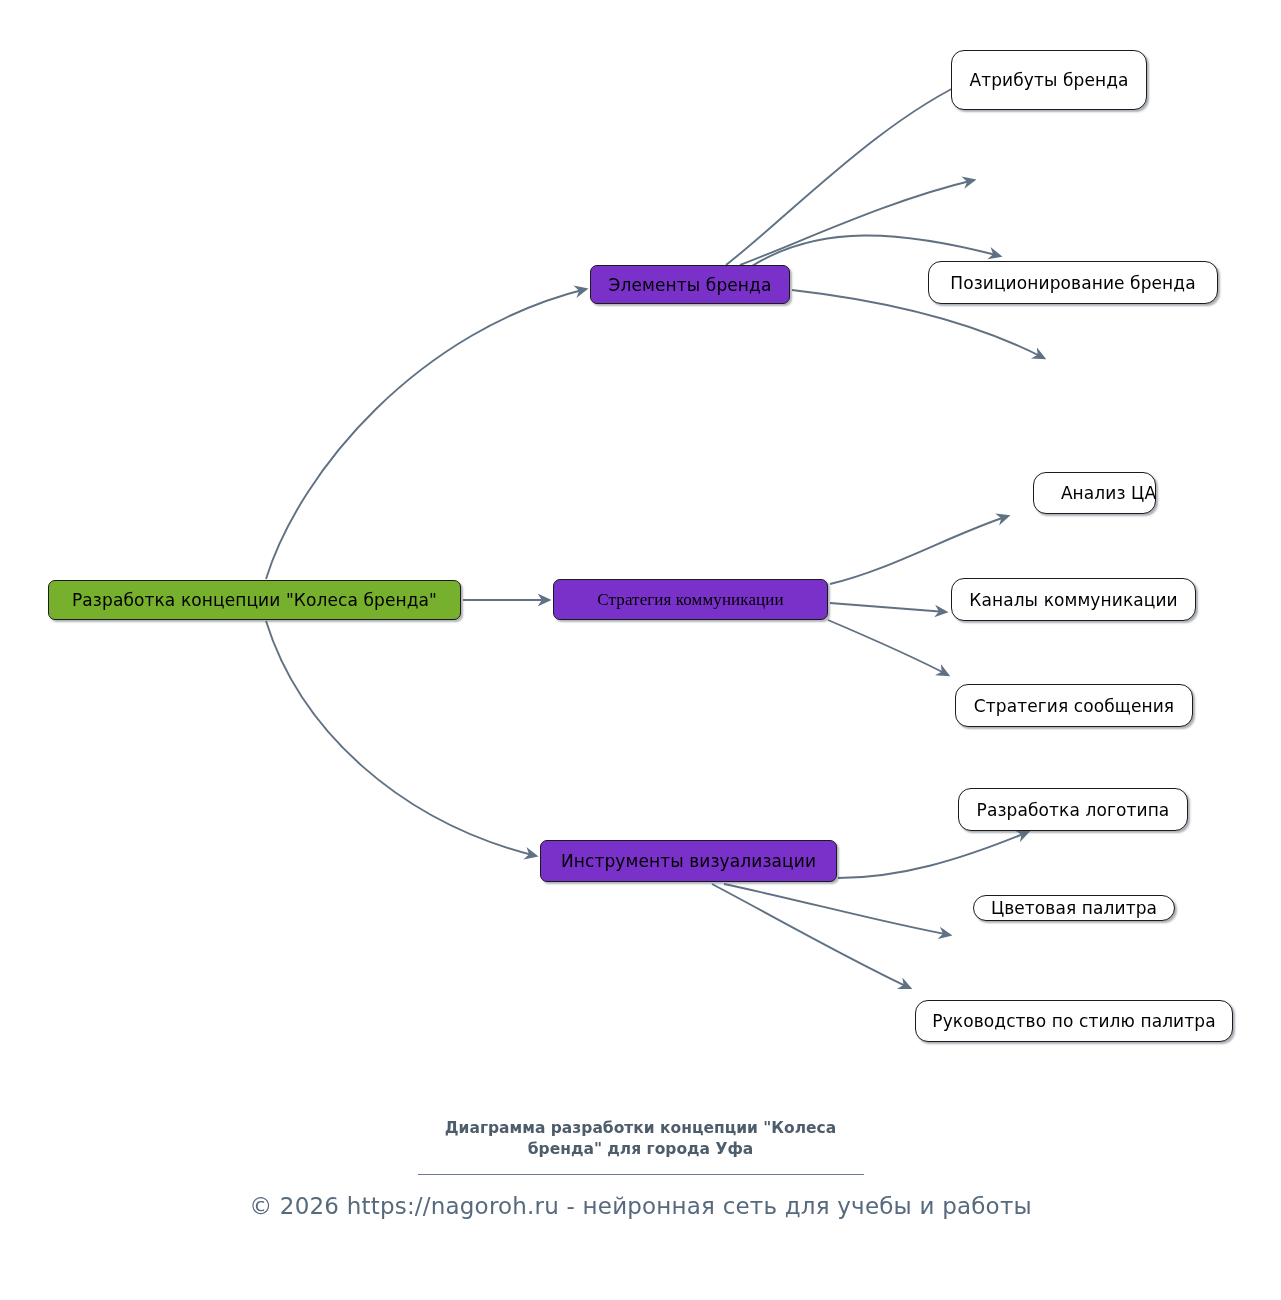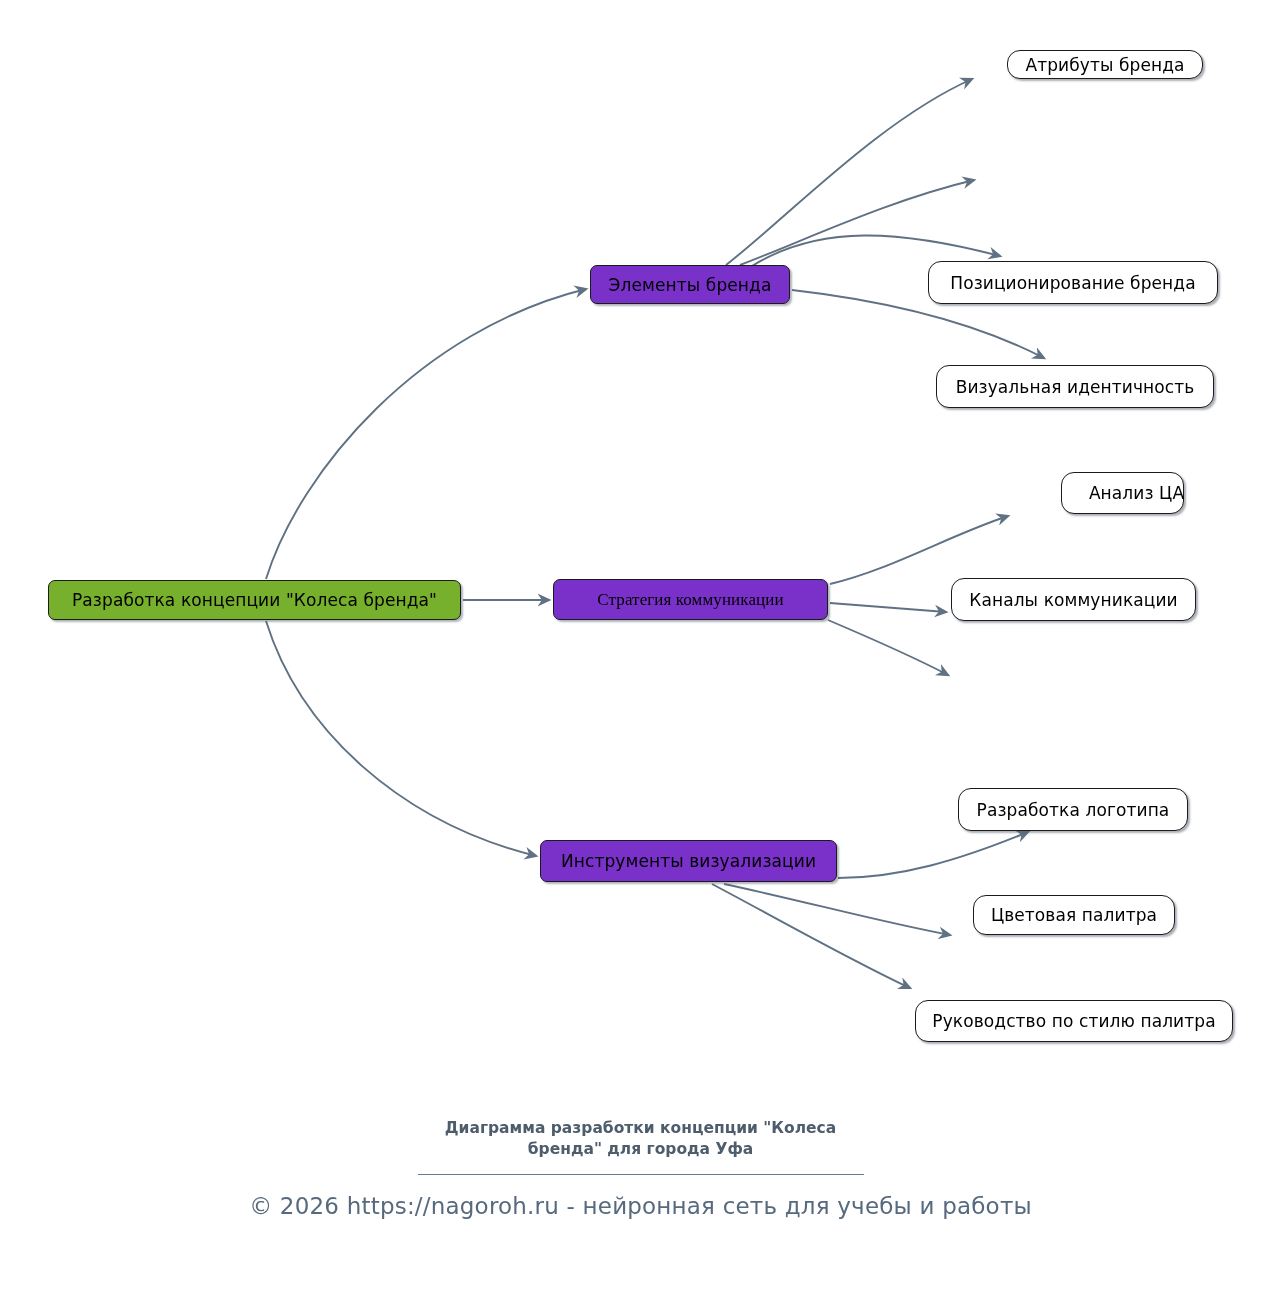--- a/index.html
+++ b/index.html
@@ -116,47 +116,47 @@
     </g>
   </svg>
 
   <div class="node node-root" style="left:48px; top:580px; width:413px; height:40px;">
     <span>Разработка концепции "Колеса бренда"</span>
   </div>
 
   <div class="node node-branch" style="left:590px; top:265px; width:200px; height:39px;">
     <span>Элементы бренда</span>
   </div>
-  <div class="node node-leaf" style="left:1007px; top:50px; width:196px; height:29px;">
+  <div class="node node-leaf" style="left:951px; top:50px; width:196px; height:60px;">
     <span>Атрибуты бренда</span>
   </div>
   <div class="node node-leaf" style="left:928px; top:261px; width:290px; height:43px;">
     <span>Позиционирование бренда</span>
   </div>
-  <div class="node node-leaf" style="left:936px; top:365px; width:278px; height:43px;">
-    <span>Визуальная идентичность</span>
-  </div>
 
   <div class="node node-branch" style="left:553px; top:579px; width:275px; height:41px;font-family:Liberation Serif, serif;">
     <span>Стратегия коммуникации</span>
   </div>
-  <div class="node node-leaf" style="left:1061px; top:472px; width:123px; height:42px;padding-left:28px;">
+  <div class="node node-leaf" style="left:1033px; top:472px; width:123px; height:42px;padding-left:28px;">
     <span>Анализ ЦА</span>
   </div>
   <div class="node node-leaf" style="left:951px; top:578px; width:245px; height:43px;">
     <span>Каналы коммуникации</span>
+  </div>
+  <div class="node node-leaf" style="left:955px; top:684px; width:238px; height:43px;">
+    <span>Стратегия сообщения</span>
   </div>
 
   <div class="node node-leaf" style="left:958px; top:788px; width:230px; height:43px;">
     <span>Разработка логотипа</span>
   </div>
   <div class="node node-branch" style="left:540px; top:840px; width:297px; height:42px;">
     <span>Инструменты визуализации</span>
   </div>
-  <div class="node node-leaf" style="left:973px; top:895px; width:202px; height:40px;">
+  <div class="node node-leaf" style="left:973px; top:895px; width:202px; height:26px;">
     <span>Цветовая палитра</span>
   </div>
   <div class="node node-leaf" style="left:915px; top:1000px; width:318px; height:42px;">
     <span>Руководство по стилю палитра</span>
   </div>
 
   <div id="footer">
     <div class="footer-title">
       <span>Диаграмма разработки концепции "Колеса</span>
       <span>бренда" для города Уфа</span>

